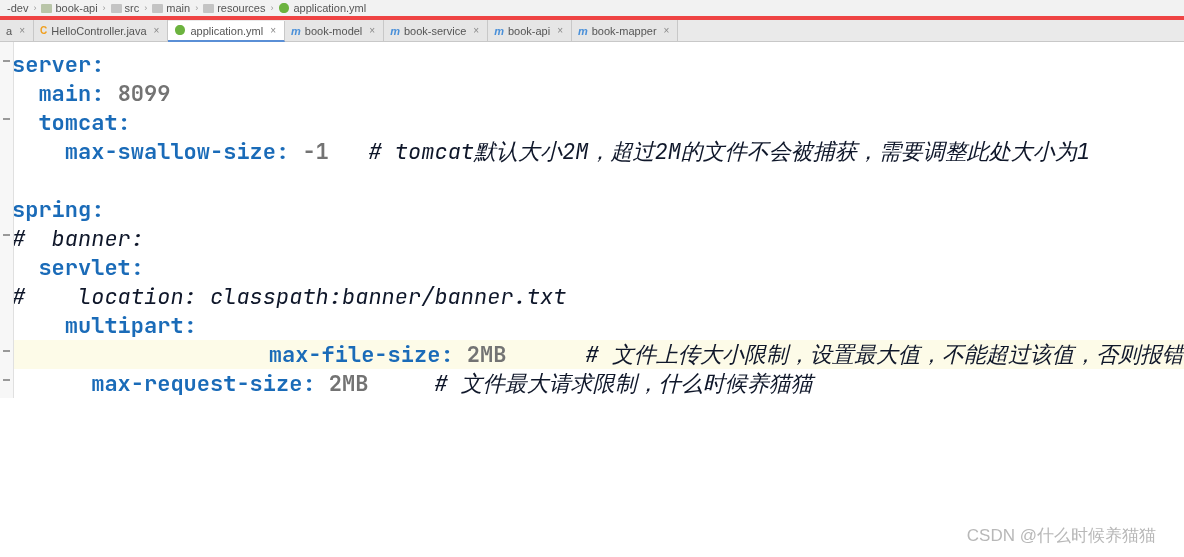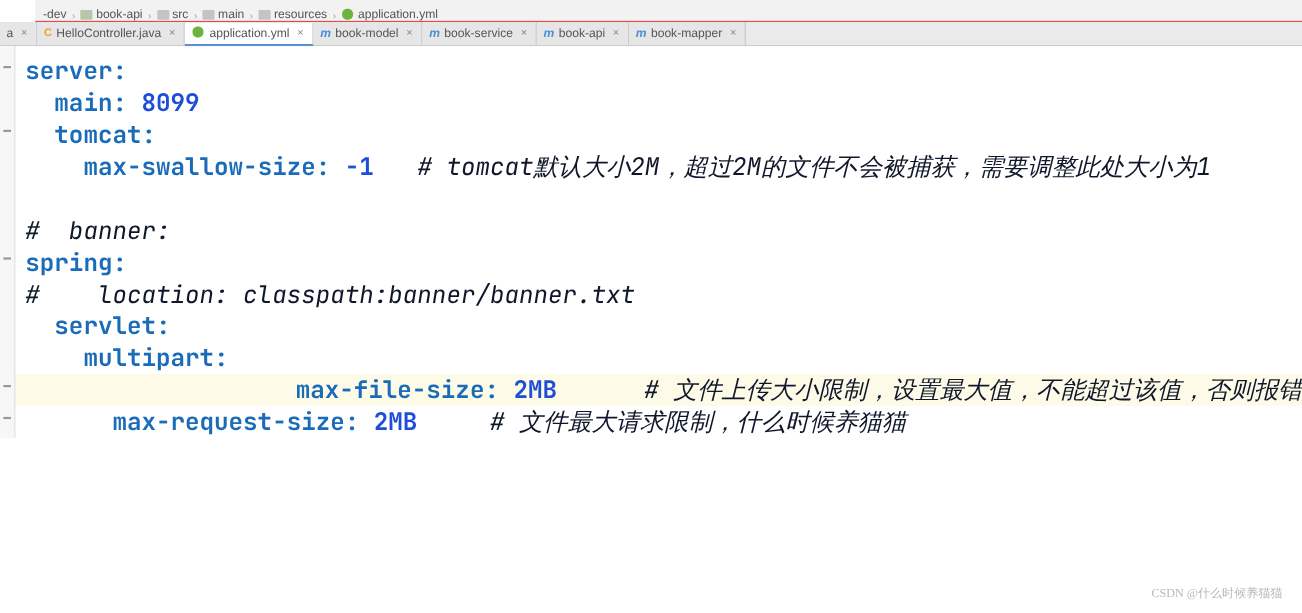--- a/index.html
+++ b/index.html
@@ -7,27 +7,26 @@
   font-family: "Segoe UI", Arial, sans-serif;
   background: #fff;
   width: 1184px;
   height: 557px;
   overflow: hidden;
   position: relative;
 }
 .breadcrumb {
   height: 20px;
   background: #f2f2f2;
-  border-bottom: 1px solid #ef4444;
-  display: flex;
-  align-items: flex-end;
+  border-bottom: 4px solid #ef4444;
+  display: flex;
+  align-items: center;
   font-size: 11px;
   color: #555;
   padding-left: 4px;
-  margin-left: 32px;
 }
 .breadcrumb .bc-item {
   display: flex;
   align-items: center;
   padding: 0 3px;
 }
 .breadcrumb .bc-sep { color: #999; margin: 0 2px; font-size: 9px; }
 .bc-icon { width: 12px; height: 12px; margin-right: 3px; display: inline-flex; align-items: center; justify-content: center; }
 .folder-icon { background: #b9c5a8; border-radius: 1px; width: 11px; height: 9px; }
 .folder-icon-gray { background: #c4c4c4; border-radius: 1px; width: 11px; height: 9px; }
@@ -60,21 +59,21 @@
 .tab-icon-j { color: #f0a020; font-weight: bold; font-size: 10px; }
 .tab-icon-m { color: #4a90d9; font-style: italic; font-weight: bold; font-size: 11px; }
 .leaf-icon { color: #6cb33f; }
 
 .editor {
   position: relative;
   background: #fff;
   font-family: "JetBrains Mono", "Consolas", monospace;
   font-size: 22px;
   line-height: 29px;
-  padding-left: 23px;
+  padding-left: 12px;
   padding-top: 8px;
 }
 .gutter {
   position: absolute;
   left: 0;
   top: 0;
   width: 14px;
   height: 100%;
   background: #f7f7f7;
   border-right: 1px solid #e0e0e0;
@@ -89,31 +88,31 @@
   justify-content: center;
 }
 .fold-handle::before {
   content: "";
   width: 7px; height: 2px; background: #999;
 }
 
 .code-line { white-space: pre; }
 .key { color: #1a6bb8; font-weight: bold; }
 .colon { color: #1a6bb8; font-weight: bold; }
-.value { color: #1d4ed8; font-weight: bold; }
+.value { color: #737373; font-weight: bold; }
 .comment { color: #0f172a; font-style: italic; }
 .highlight-line { background: #fdfbe8; margin-left: -16px; padding-left: 16px; text-align: right; }
 
 .watermark {
   position: absolute;
-  right: 18px;
+  right: 28px;
   bottom: 10px;
-  font-size: 11px;
+  font-size: 17px;
   color: #b8b8b8;
-  font-family: Liberation Serif, serif;
+  font-family: Liberation Sans, sans-serif;
 }
 </style>
 </head>
 <body>
 
 <div class="breadcrumb">
   <span class="bc-item">
     <span>-dev</span>
   </span>
   <span class="bc-sep">›</span>
@@ -195,22 +194,22 @@
     <div class="fold-handle" style="top:188px"></div>
     <div class="fold-handle" style="top:304px"></div>
     <div class="fold-handle" style="top:333px"></div>
   </div>
 
   <div class="code-line"><span class="key">server</span><span class="colon">:</span></div>
   <div class="code-line">  <span class="key">main</span><span class="colon">:</span> <span class="value">8099</span></div>
   <div class="code-line">  <span class="key">tomcat</span><span class="colon">:</span></div>
   <div class="code-line">    <span class="key">max-swallow-size</span><span class="colon">:</span> <span class="value">-1</span>   <span class="comment"># tomcat默认大小2M，超过2M的文件不会被捕获，需要调整此处大小为1</span></div>
   <div class="code-line"> </div>
+  <div class="code-line"><span class="key">spring</span><span class="colon">:</span></div>
   <div class="code-line"><span class="comment">#  banner:</span></div>
-  <div class="code-line"><span class="key">spring</span><span class="colon">:</span></div>
+  <div class="code-line">  <span class="key">servlet</span><span class="colon">:</span></div>
   <div class="code-line"><span class="comment">#    location: classpath:banner/banner.txt</span></div>
-  <div class="code-line">  <span class="key">servlet</span><span class="colon">:</span></div>
   <div class="code-line">    <span class="key">multipart</span><span class="colon">:</span></div>
   <div class="code-line highlight-line">      <span class="key">max-file-size</span><span class="colon">:</span> <span class="value">2MB</span>      <span class="comment"># 文件上传大小限制，设置最大值，不能超过该值，否则报错</span></div>
   <div class="code-line">      <span class="key">max-request-size</span><span class="colon">:</span> <span class="value">2MB</span>     <span class="comment"># 文件最大请求限制，什么时候养猫猫</span></div>
 </div>
 
 <div class="watermark">CSDN @什么时候养猫猫</div>
 
 </body></html>

